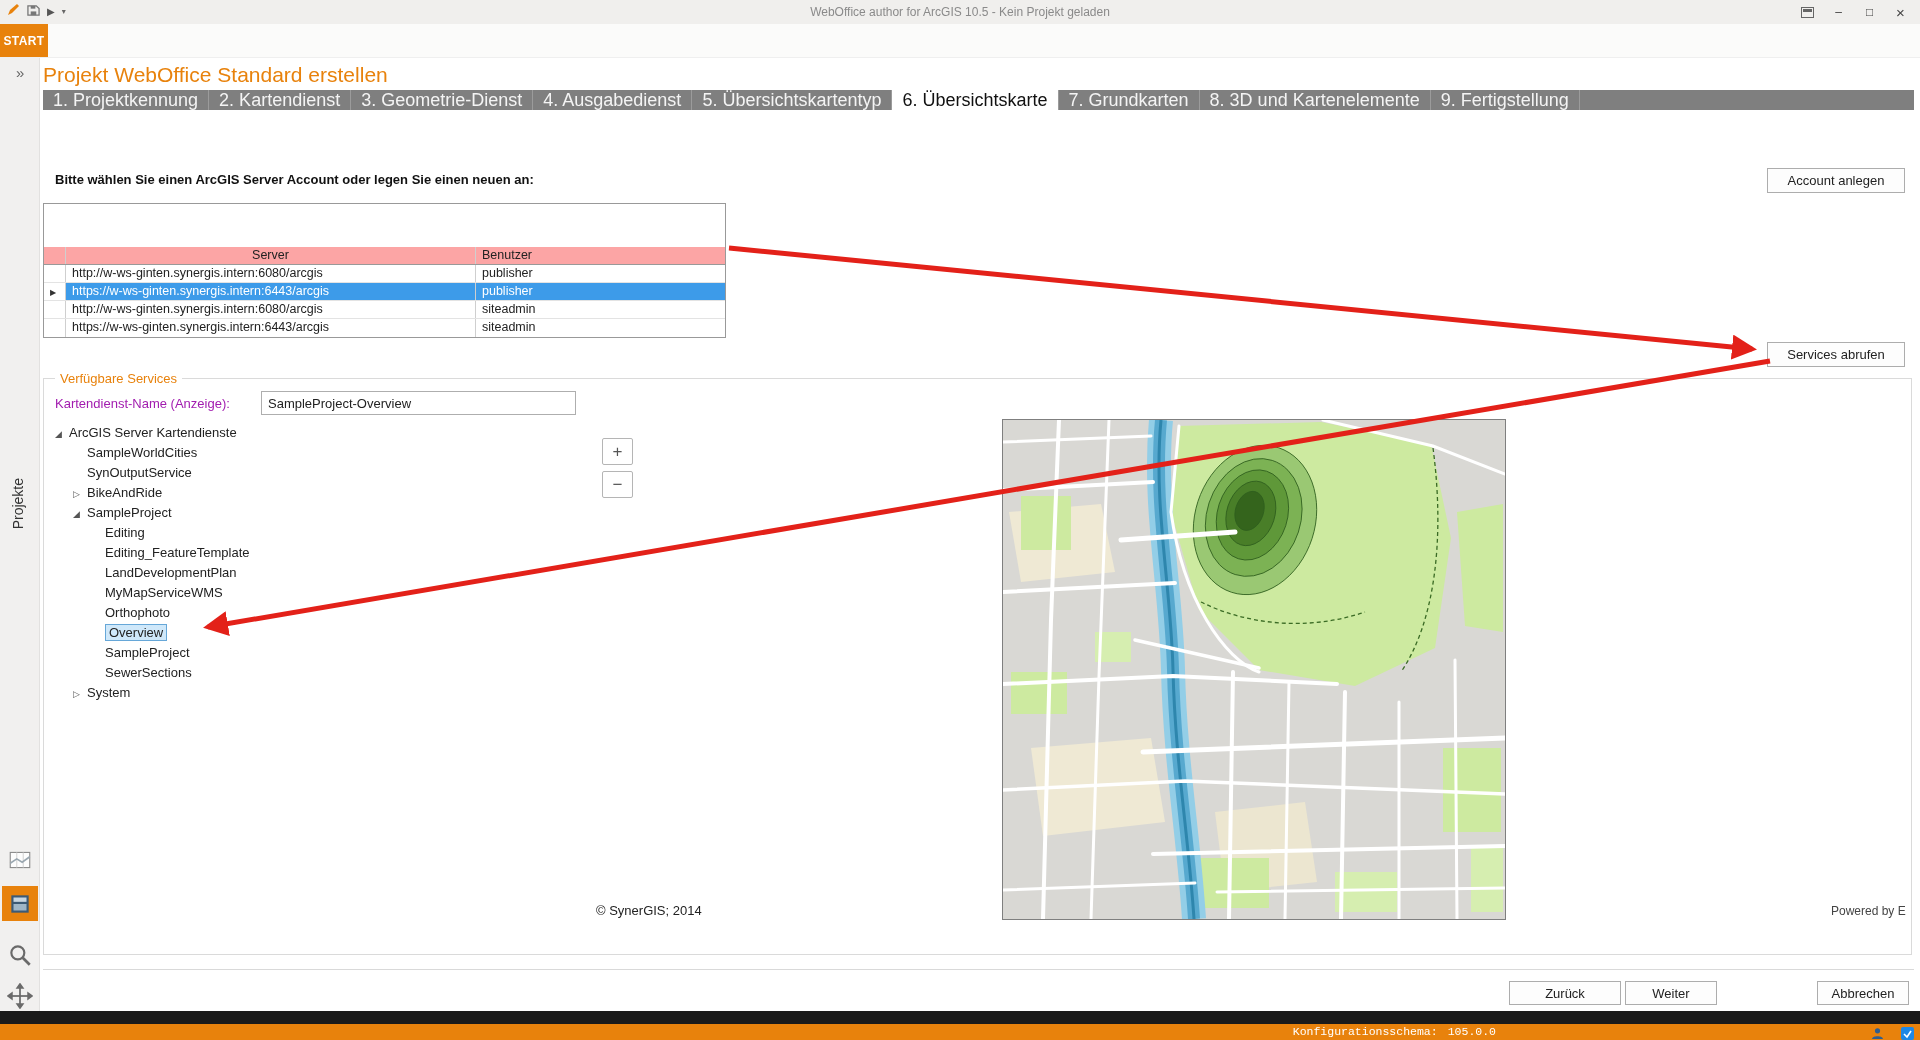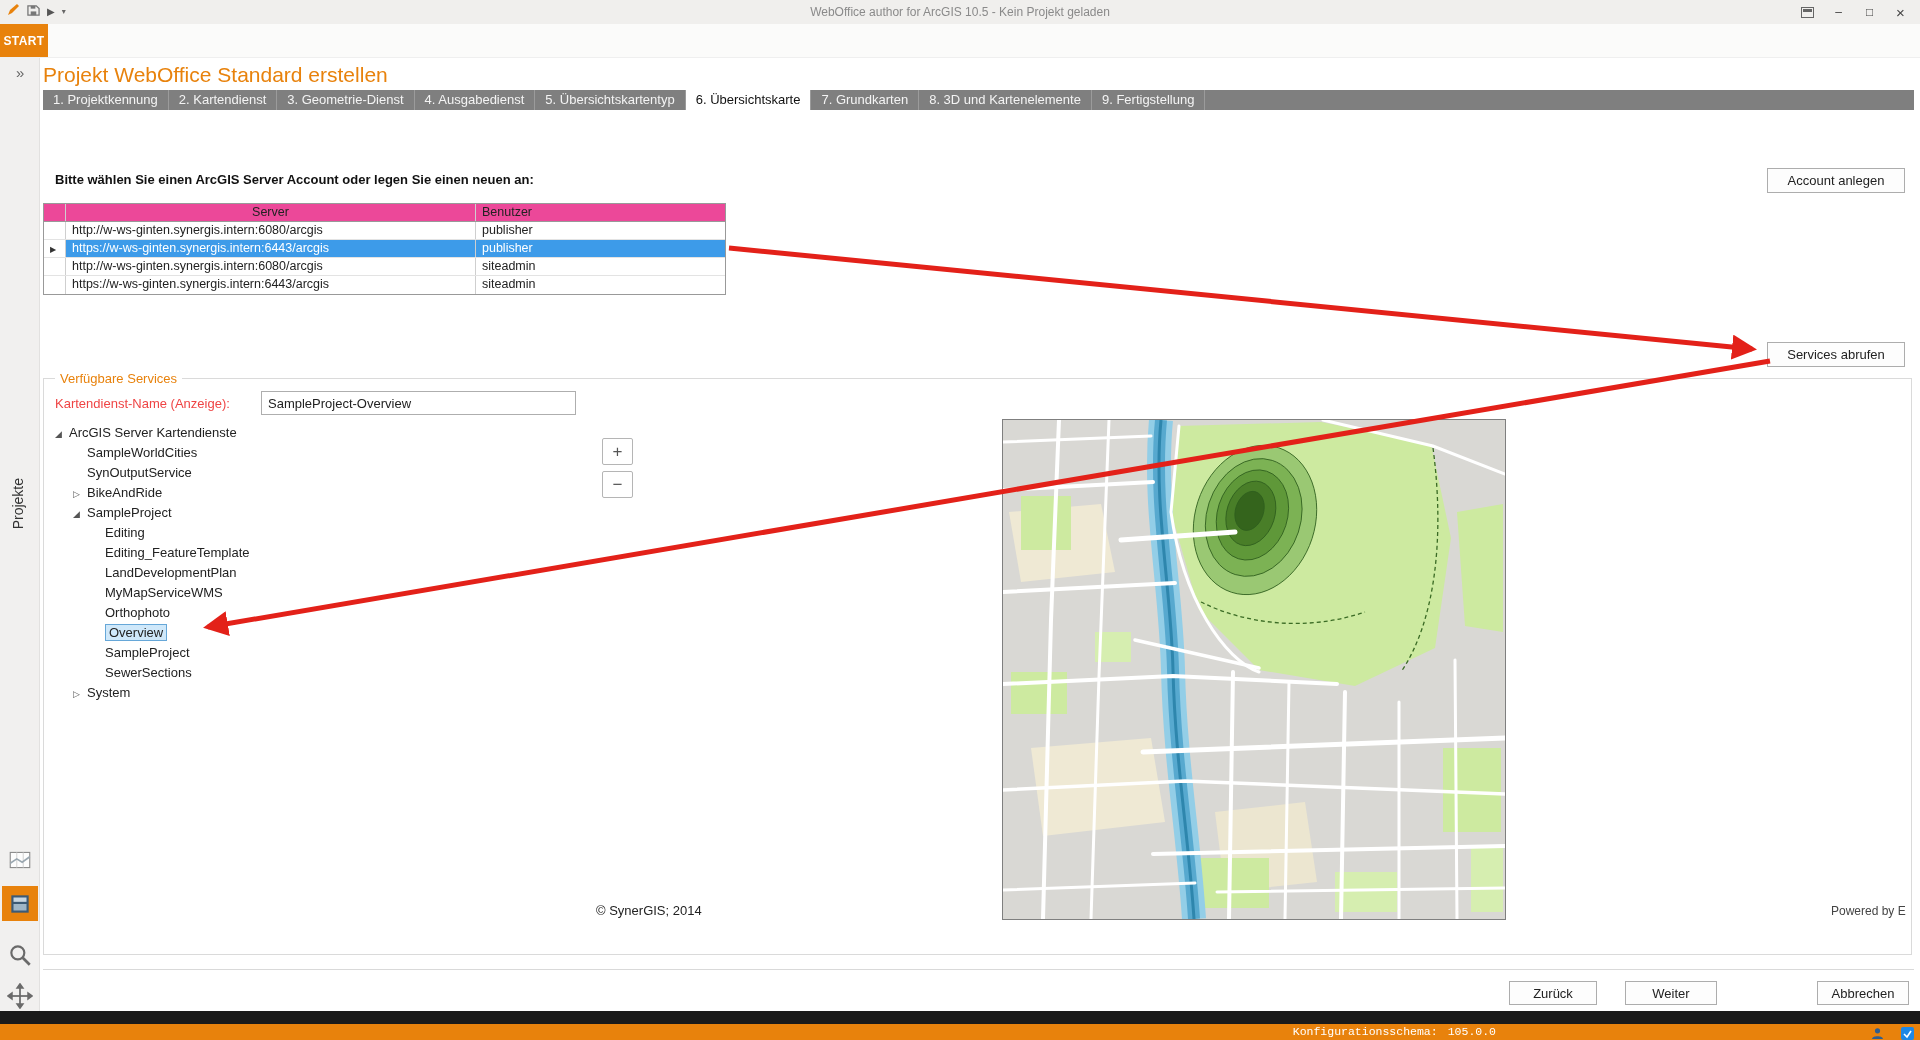--- a/index.html
+++ b/index.html
@@ -40,51 +40,51 @@
     transform:rotate(180deg); font-size:14px; color:#333; }
   .rail-icon { position:absolute; left:4px; width:32px; height:32px;
     display:flex; align-items:center; justify-content:center; }
   .rail-icon.active { left:2px; width:36px; height:35px; background:var(--accent,#E8820C); }
 
   
   .heading { position:absolute; left:43px; top:63px; font-size:21px; font-weight:400;
     color:var(--accent,#E8820C); }
   .wizard-tabs { position:absolute; left:43px; top:90px; width:1871px; height:20px;
     background:var(--tab_bar,#7F7F7F); display:flex; overflow:hidden; }
-  .wizard-tab { height:28px; line-height:20px; padding:0 10px; font-size:13px;
+  .wizard-tab { height:28px; line-height:20px; padding:0 10px; font-size:18px;
     color:#f4f4f4; border-right:1px solid #9b9b9b; white-space:nowrap; }
   .wizard-tab.active { background:#fff; color:#111; }
 
   
   .prompt { position:absolute; left:55px; top:172px; font-size:13px; font-weight:bold; color:#111; }
   .btn { position:absolute; background:#fdfdfd; border:1px solid #adadad; font-size:13px;
     color:#222; display:flex; align-items:center; justify-content:center; cursor:default; }
   #btn-account { left:1767px; top:168px; width:138px; height:25px; }
   #btn-services { left:1767px; top:342px; width:138px; height:25px; }
 
   .grid { position:absolute; left:43px; top:203px; width:683px; border:1px solid #999;
     background:#fff; font-size:12.5px; }
   .grid-header, .grid-row { display:grid; grid-template-columns:22px 410px 1fr; height:18px; }
-  .grid-header { border-bottom:1px solid #999; background:#ec4899; }
+  .grid-header { border-bottom:1px solid #999; background:#fca5a5;margin-top:43px; }
   .gcell { line-height:17px; padding:0 6px; border-right:1px solid #cfcfcf;
     overflow:hidden; white-space:nowrap; }
   .gcell:last-child { border-right:none; }
   .grid-header .gcell.server-col { text-align:center; }
   .grid-row { border-bottom:1px solid #e3e3e3; }
   .grid-row:last-child { border-bottom:none; }
   .grid-row.selected .server-col, .grid-row.selected .user-col {
     background:var(--selection,#3D9BE9); color:#fff; }
   .row-marker { font-size:8px; color:#333; line-height:17px; }
 
   
   .groupbox { position:absolute; left:43px; top:378px; width:1869px; height:577px;
     border:1px solid #dadada; }
   .group-label { position:absolute; left:55px; top:371px; background:#fff; padding:0 5px;
     font-size:13px; color:var(--accent,#E8820C); }
-  .name-label { position:absolute; left:55px; top:396px; font-size:13px; color:#ef4444; }
+  .name-label { position:absolute; left:55px; top:396px; font-size:13px; color:#a21caf; }
   .name-input { position:absolute; left:261px; top:391px; width:315px; height:24px;
     border:1px solid #aeaeae; font-size:13px; padding:0 6px;
     font-family:"Liberation Sans","DejaVu Sans",sans-serif; color:#222; }
 
   .tree { position:absolute; left:43px; top:423px; width:540px; }
   .tree-item { height:20px; line-height:20px; font-size:13px; white-space:nowrap; }
   .tree-item.level-0 { padding-left:12px; }
   .tree-item.level-1 { padding-left:30px; }
   .tree-item.level-2 { padding-left:48px; }
   .expander { display:inline-block; width:14px; font-size:9px; color:#555; }
@@ -98,21 +98,21 @@
   #btn-minus { top:471px; }
 
   
   .map-frame { position:absolute; left:1002px; top:419px; width:504px; height:501px;
     border:1px solid #7f7f7f; background:#d9d8d4; }
   .attribution { position:absolute; left:596px; top:903px; font-size:13px; color:#222; }
   .powered { position:absolute; left:1831px; top:904px; font-size:12px; color:#444; white-space:nowrap; }
 
   
   .footer-sep { position:absolute; left:43px; top:969px; width:1871px; height:1px; background:#d9d9d9; }
-  #btn-back   { left:1509px; top:981px; width:88px; height:24px; }
+  #btn-back   { left:1509px; top:981px; width:112px; height:24px; }
   #btn-next   { left:1625px; top:981px; width:92px; height:24px; }
   #btn-cancel { left:1817px; top:981px; width:92px; height:24px; }
 
   .black-strip { position:absolute; left:0; top:1011px; width:1920px; height:13px; background:#1a1a1a; }
   .statusbar { position:absolute; left:0; top:1024px; width:1920px; height:16px;
     background:var(--accent,#E8820C); }
   .status-text { position:absolute; right:424px; top:0; line-height:16px; font-size:11.5px; color:#fff;font-family:Liberation Mono, monospace; }
   .status-text .sep { display:inline-block; width:10px; }
   .status-icon { position:absolute; top:2px; width:13px; height:13px; }
   .status-icon.user { right:36px; }

